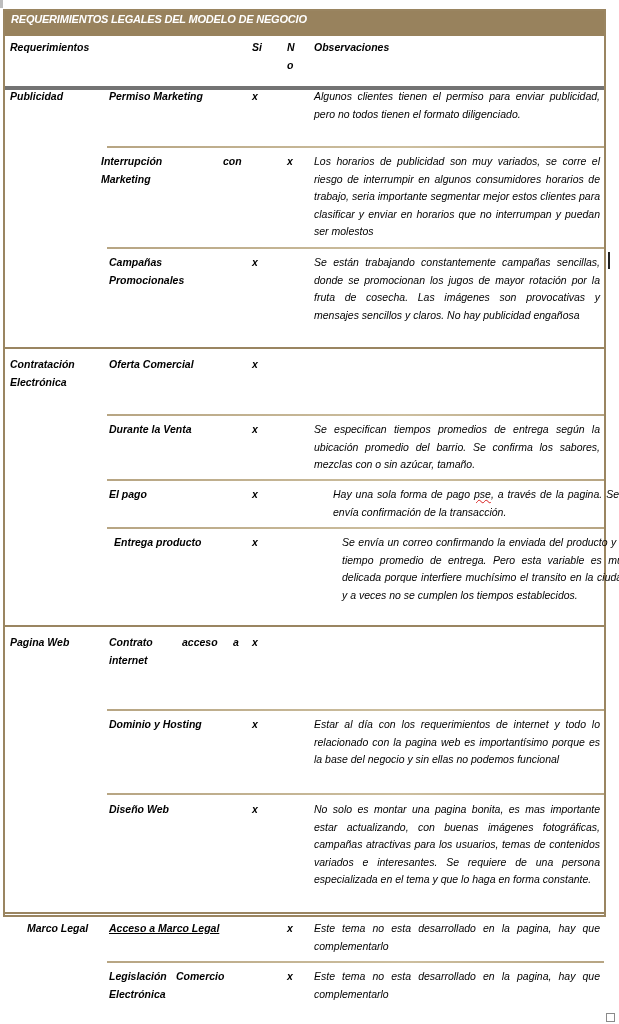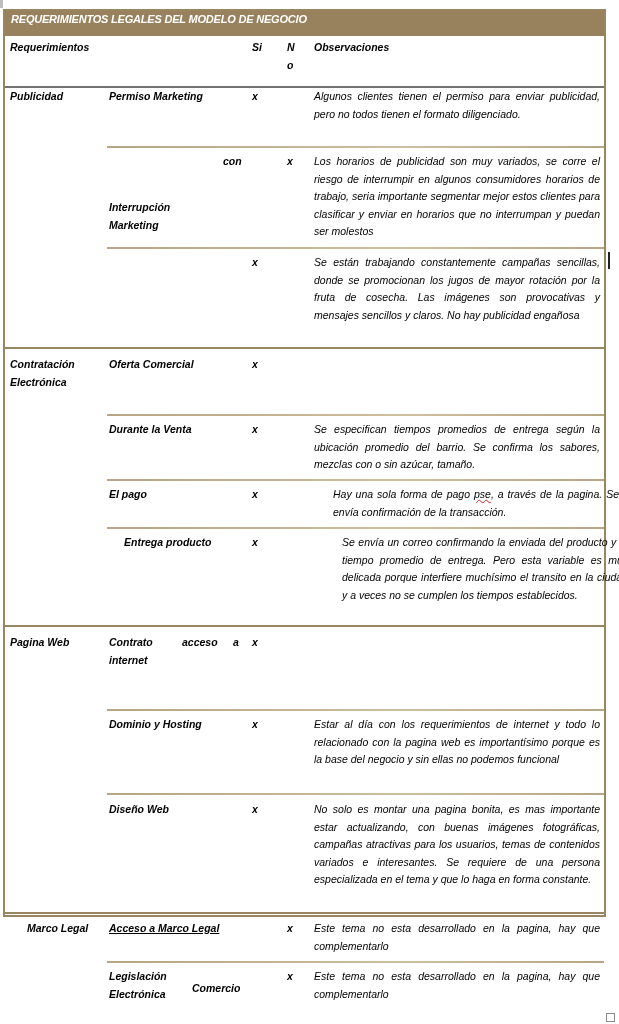--- a/index.html
+++ b/index.html
@@ -3,21 +3,21 @@
   <meta charset="utf-8">
   <style>
     html, body { margin: 0; padding: 0; background: #ffffff; }
     body { width: 619px; height: 1024px; position: relative; overflow: hidden;
            font-family: "Liberation Sans", sans-serif; color: #000; }
     .page-edge { position: absolute; left: 0; top: 0; width: 3px; height: 8px; background: #bdbdbd; }
     .doc-table { position: absolute; left: 3px; top: 9px; width: 603px; height: 908px;
                  border: 2px solid #9a8561; box-sizing: border-box; background: #fff; }
     .title-bar { height: 25px; background: #98825d; color: #fff; font-weight: bold; font-style: italic;
                  font-size: 11px; padding: 2px 0 0 6px; box-sizing: border-box; letter-spacing: -0.2px; }
-    .hdr { position: absolute; top: 25px; left: 0; right: 0; height: 50px; border-bottom: 2px solid #737373; }
+    .hdr { position: absolute; top: 25px; left: 0; right: 0; height: 50px; border-bottom: 4px solid #737373; }
     .cell { position: absolute; font-size: 10.5px; font-style: italic; line-height: 17.5px; }
     .b { font-weight: bold; }
     .obs { text-align: justify; width: 286px; left: 309px; }
     .sep { position: absolute; left: 102px; right: 0; height: 2px;
            background: linear-gradient(to right, #b7a583, #cdbf9f 60%, #b7a583); }
     .gsep { position: absolute; left: 0; right: 0; height: 2px; background: #9a8561; }
     .squig { text-decoration: underline wavy #d62020; text-decoration-thickness: 1px; }
     .cursor-bar { position: absolute; left: 608px; top: 252px; width: 2px; height: 17px; background: #222; }
     .resize-handle { position: absolute; left: 606px; top: 1013px; width: 9px; height: 9px;
                      border: 1px solid #8a8a8a; box-sizing: border-box; background: #fff; }
@@ -37,47 +37,48 @@
     <div class="cell b" style="left:309px;top:3px;">Observaciones</div>
   </div>
 
   <div class="cell b" style="left:5px;top:77px;">Publicidad</div>
 
   <div class="cell b" style="left:104px;top:77px;">Permiso Marketing</div>
   <div class="cell b" style="left:247px;top:77px;">x</div>
   <div class="cell obs" style="top:77px;">Algunos clientes tienen el permiso para enviar publicidad, pero no todos tienen el formato diligenciado.</div>
 
   <div class="sep" style="top:135px;"></div>
-  <div class="cell b" style="left:104px;top:142px;margin-top:46px;"><span>Interrupción</span><br><span>Marketing</span></div>
+  <div class="cell b" style="left:96px;top:142px;"><span>Interrupción</span><br><span>Marketing</span></div>
   <div class="cell b" style="left:218px;top:142px;text-align:right;">con</div>
   <div class="cell b" style="left:282px;top:142px;">x</div>
   <div class="cell obs" style="top:142px;">Los horarios de publicidad son muy variados, se corre el riesgo de interrumpir en algunos consumidores horarios de trabajo, seria importante segmentar mejor estos clientes para clasificar y enviar en horarios que no interrumpan y puedan ser molestos</div>
 
   <div class="sep" style="top:236px;"></div>
+  <div class="cell b" style="left:104px;top:243px;"><span>Campañas</span><br><span>Promocionales</span></div>
   <div class="cell b" style="left:247px;top:243px;">x</div>
   <div class="cell obs" style="top:243px;">Se están trabajando constantemente campañas sencillas, donde se promocionan los jugos de mayor rotación por la fruta de cosecha. Las imágenes son provocativas y mensajes sencillos y claros. No hay publicidad engañosa</div>
 
   <div class="gsep" style="top:336px;"></div>
   <div class="cell b" style="left:5px;top:345px;"><span>Contratación</span><br><span>Electrónica</span></div>
 
   <div class="cell b" style="left:104px;top:345px;">Oferta Comercial</div>
   <div class="cell b" style="left:247px;top:345px;">x</div>
 
   <div class="sep" style="top:403px;"></div>
   <div class="cell b" style="left:104px;top:410px;">Durante la Venta</div>
   <div class="cell b" style="left:247px;top:410px;">x</div>
   <div class="cell obs" style="top:410px;">Se especifican tiempos promedios de entrega según la ubicación promedio del barrio. Se confirma los sabores, mezclas con o sin azúcar, tamaño.</div>
 
   <div class="sep" style="top:468px;"></div>
   <div class="cell b" style="left:104px;top:475px;">El pago</div>
   <div class="cell b" style="left:247px;top:475px;">x</div>
   <div class="cell obs" style="top:475px;margin-left:19px;"><span>Hay una sola forma de pago </span><span class="squig">pse</span><span>, a través de la pagina. Se envía confirmación de la transacción.</span></div>
 
   <div class="sep" style="top:516px;"></div>
-  <div class="cell b" style="left:119px;top:523px;">Entrega producto</div>
+  <div class="cell b" style="left:109px;top:523px;">Entrega producto</div>
   <div class="cell b" style="left:247px;top:523px;">x</div>
   <div class="cell obs" style="top:523px;margin-left:28px;">Se envía un correo confirmando la enviada del producto y el tiempo promedio de entrega. Pero esta variable es muy delicada porque interfiere muchísimo el transito en la ciudad y a veces no se cumplen los tiempos establecidos.</div>
 
   <div class="gsep" style="top:614px;"></div>
   <div class="cell b" style="left:5px;top:623px;">Pagina Web</div>
 
   <div class="cell b" style="left:104px;top:623px;"><span>Contrato</span><br><span>internet</span></div>
   <div class="cell b" style="left:177px;top:623px;">acceso</div>
   <div class="cell b" style="left:228px;top:623px;">a</div>
   <div class="cell b" style="left:247px;top:623px;">x</div>
@@ -94,19 +95,19 @@
 
   <div class="gsep" style="top:901px;"></div>
   <div class="cell b" style="left:22px;top:909px;">Marco Legal</div>
 
   <div class="cell b" style="left:104px;top:909px;text-decoration:underline;">Acceso a Marco Legal</div>
   <div class="cell b" style="left:282px;top:909px;">x</div>
   <div class="cell obs" style="top:909px;">Este tema no esta desarrollado en la pagina, hay que complementarlo</div>
 
   <div class="sep" style="top:950px;"></div>
   <div class="cell b" style="left:104px;top:957px;"><span>Legislación</span><br><span>Electrónica</span></div>
-  <div class="cell b" style="left:187px;top:957px;margin-top:12px;">Comercio</div>
+  <div class="cell b" style="left:171px;top:957px;">Comercio</div>
   <div class="cell b" style="left:282px;top:957px;">x</div>
   <div class="cell obs" style="top:957px;">Este tema no esta desarrollado en la pagina, hay que complementarlo</div>
 </div>
 
 <div class="cursor-bar"></div>
 <div class="resize-handle"></div>
 
 </body></html>

